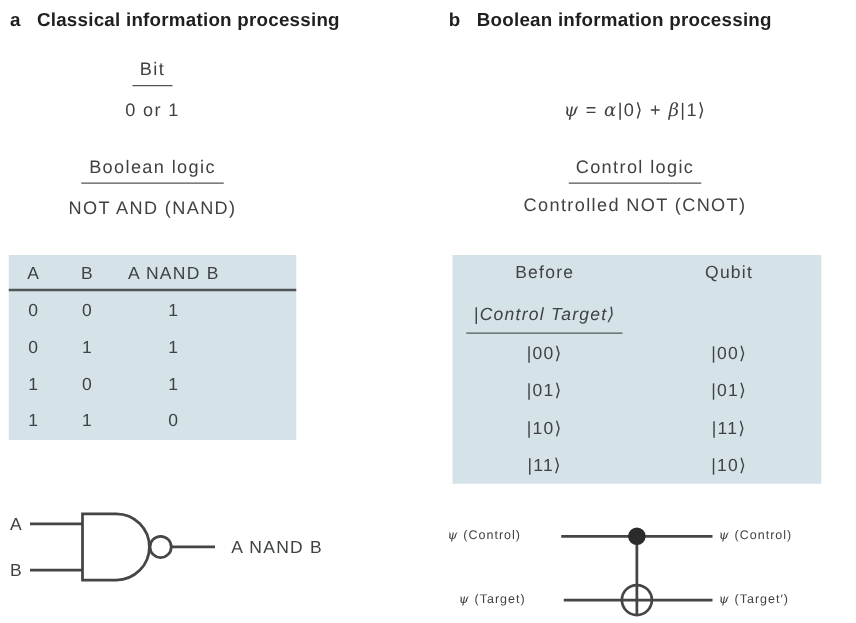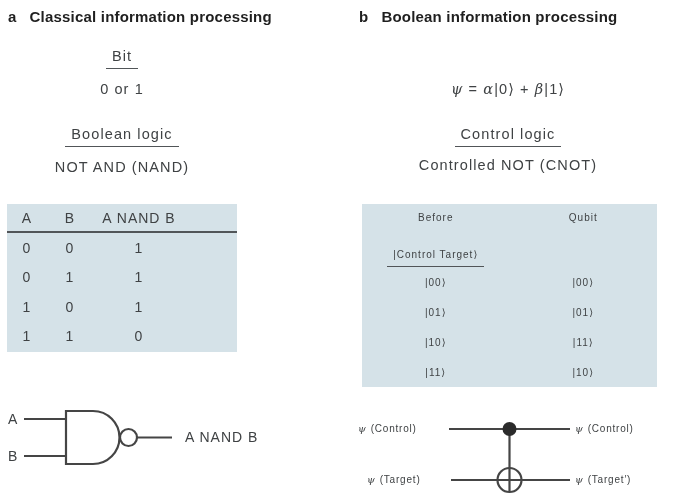--- a/index.html
+++ b/index.html
@@ -53,29 +53,29 @@
   .ta-row {
     display: grid; grid-template-columns: 40px 46px 92px;
     height: 29.5px; align-items: center; justify-items: center;
   }
 
   
   .table-b {
     position: absolute; left: 362px; top: 204px;
     width: 295px; height: 183px;
     background: var(--table_bg);
-    font-size: 10px; letter-spacing: 1px;
+    font-size: 14px; letter-spacing: 1px;
   }
   .tb-head {
     display: grid; grid-template-columns: 1fr 1fr;
     height: 26px; align-items: center; justify-items: center;
   }
   .tb-sub {
     display: grid; grid-template-columns: 1fr 1fr;
-    height: 37px; align-items: end; justify-items: center;
+    height: 37px; align-items: end; justify-items: center; font-style: italic;
   }
   .tb-sub .ucell {
     display: inline-block;
     border-bottom: 1.8px solid var(--rule);
     padding: 0 6px 6px 6px;
   }
   .tb-row {
     display: grid; grid-template-columns: 1fr 1fr;
     height: 30px; align-items: center; justify-items: center; text-align: center;
   }

